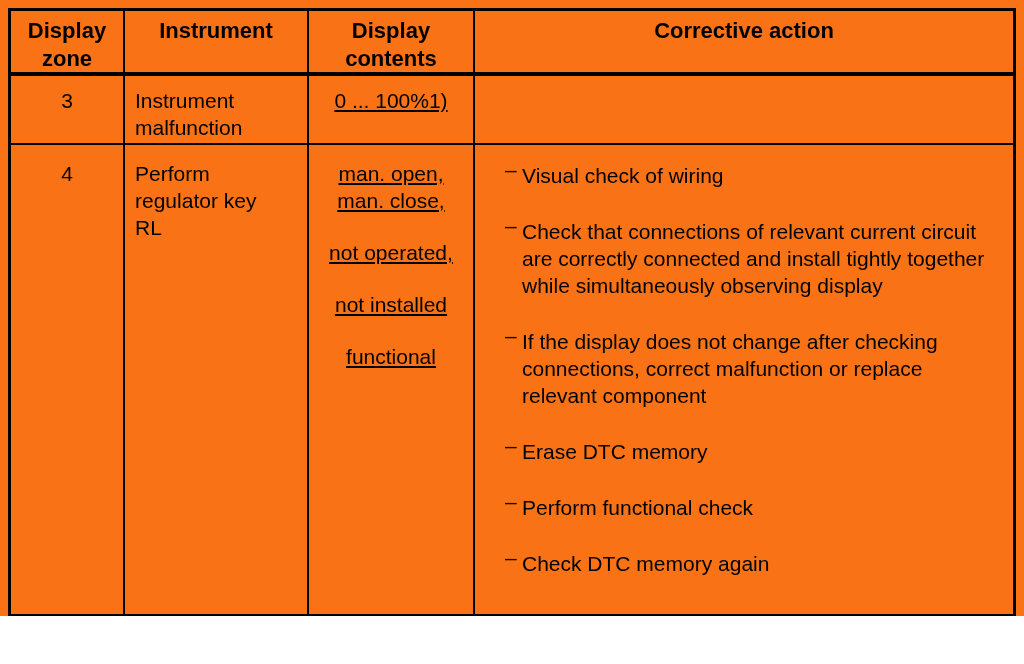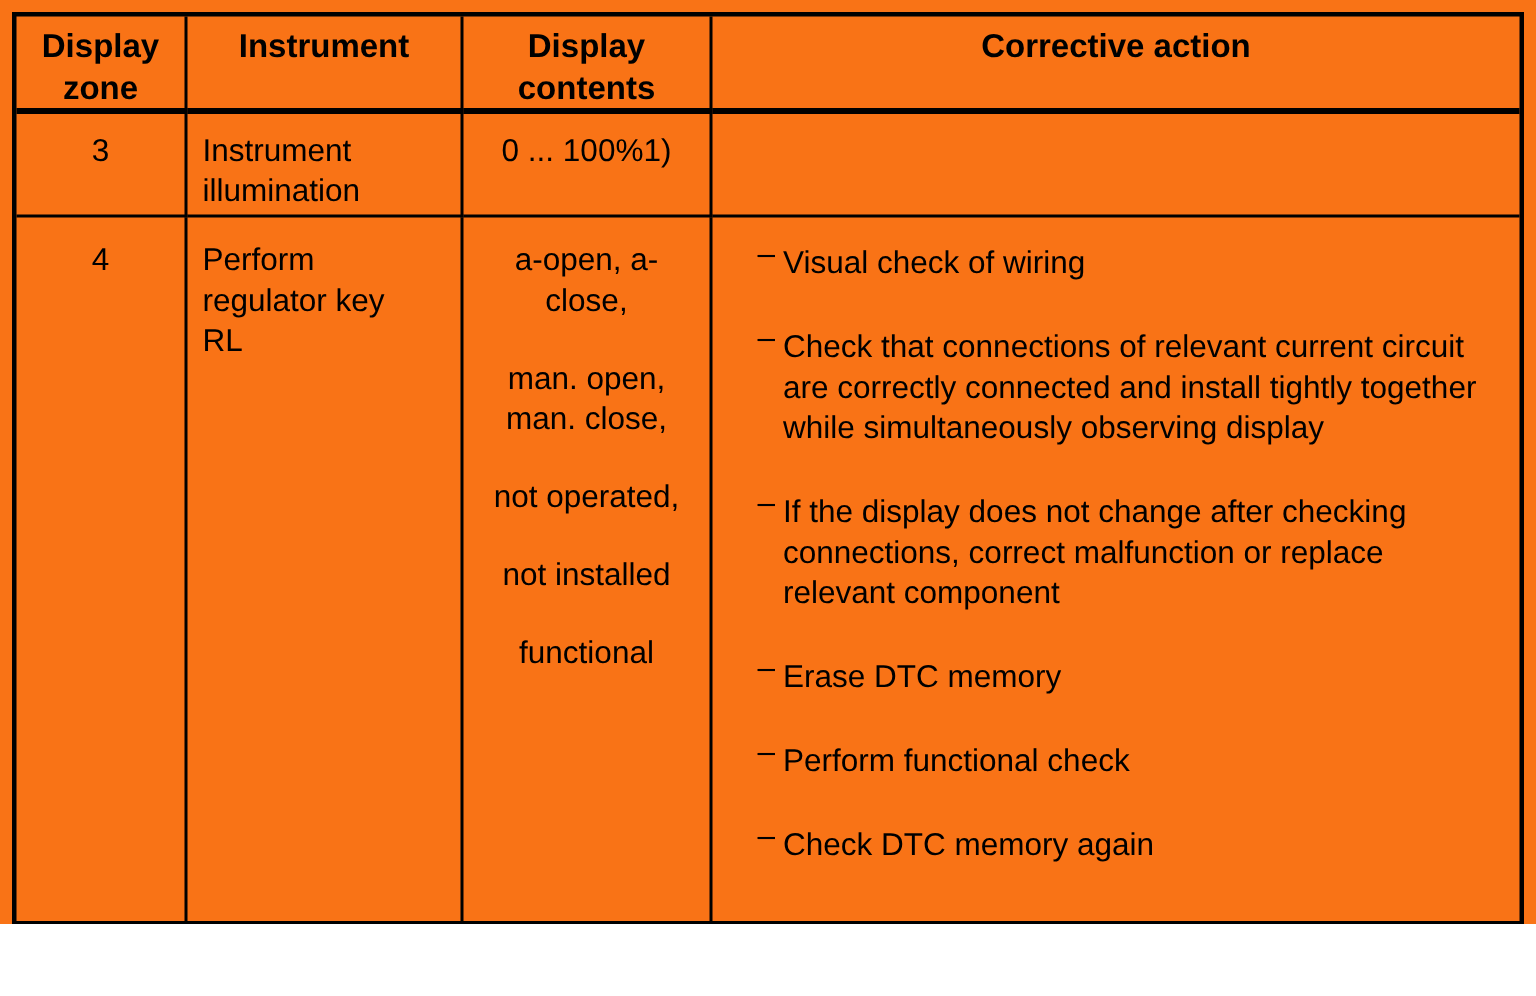--- a/index.html
+++ b/index.html
@@ -45,21 +45,21 @@
   }
   .r1cell {
     border-bottom: 2px solid #000000;
     padding-top: 11px;
   }
   .r2cell { padding-top: 15px; }
   .zone-cell { text-align: center; }
   .desig-cell { padding-left: 10px; padding-right: 6px; }
   .desig-cell .line { display: block; }
   .contents-cell { text-align: center; padding-left: 4px; padding-right: 4px; }
-  .contents-group { margin: 0 0 25px 0; }
+  .contents-group { margin: 0 0 25px 0; text-decoration: underline; }
   .contents-group .line { display: block; }
   .action-cell { padding-left: 30px; padding-right: 12px; padding-top: 17px; }
   .action {
     display: flex;
     align-items: flex-start;
     margin-bottom: 29px;
   }
   .dash-bullet {
     flex: 0 0 17px;
     position: relative;
@@ -82,40 +82,36 @@
   <div class="doc-table">
 
     <div class="cell hcell vline">Display zone</div>
     <div class="cell hcell vline">Instrument</div>
     <div class="cell hcell vline">Display contents</div>
     <div class="cell hcell">Corrective action</div>
 
     <div class="cell r1cell vline zone-cell">3</div>
     <div class="cell r1cell vline desig-cell">
       <span class="line">Instrument</span>
-      <span class="line">illumination</span>
+      <span class="line">malfunction</span>
     </div>
     <div class="cell r1cell vline contents-cell">
       <div class="contents-group">
         <span class="line">0 ... 100%1)</span>
       </div>
     </div>
     <div class="cell r1cell action-cell"></div>
 
     <div class="cell r2cell vline zone-cell">4</div>
     <div class="cell r2cell vline desig-cell">
       <span class="line">Perform</span>
       <span class="line">regulator key</span>
       <span class="line">RL</span>
     </div>
     <div class="cell r2cell vline contents-cell">
-      <div class="contents-group">
-        <span class="line">a-open, a-</span>
-        <span class="line">close,</span>
-      </div>
       <div class="contents-group">
         <span class="line">man. open,</span>
         <span class="line">man. close,</span>
       </div>
       <div class="contents-group">
         <span class="line">not operated,</span>
       </div>
       <div class="contents-group">
         <span class="line">not installed</span>
       </div>

